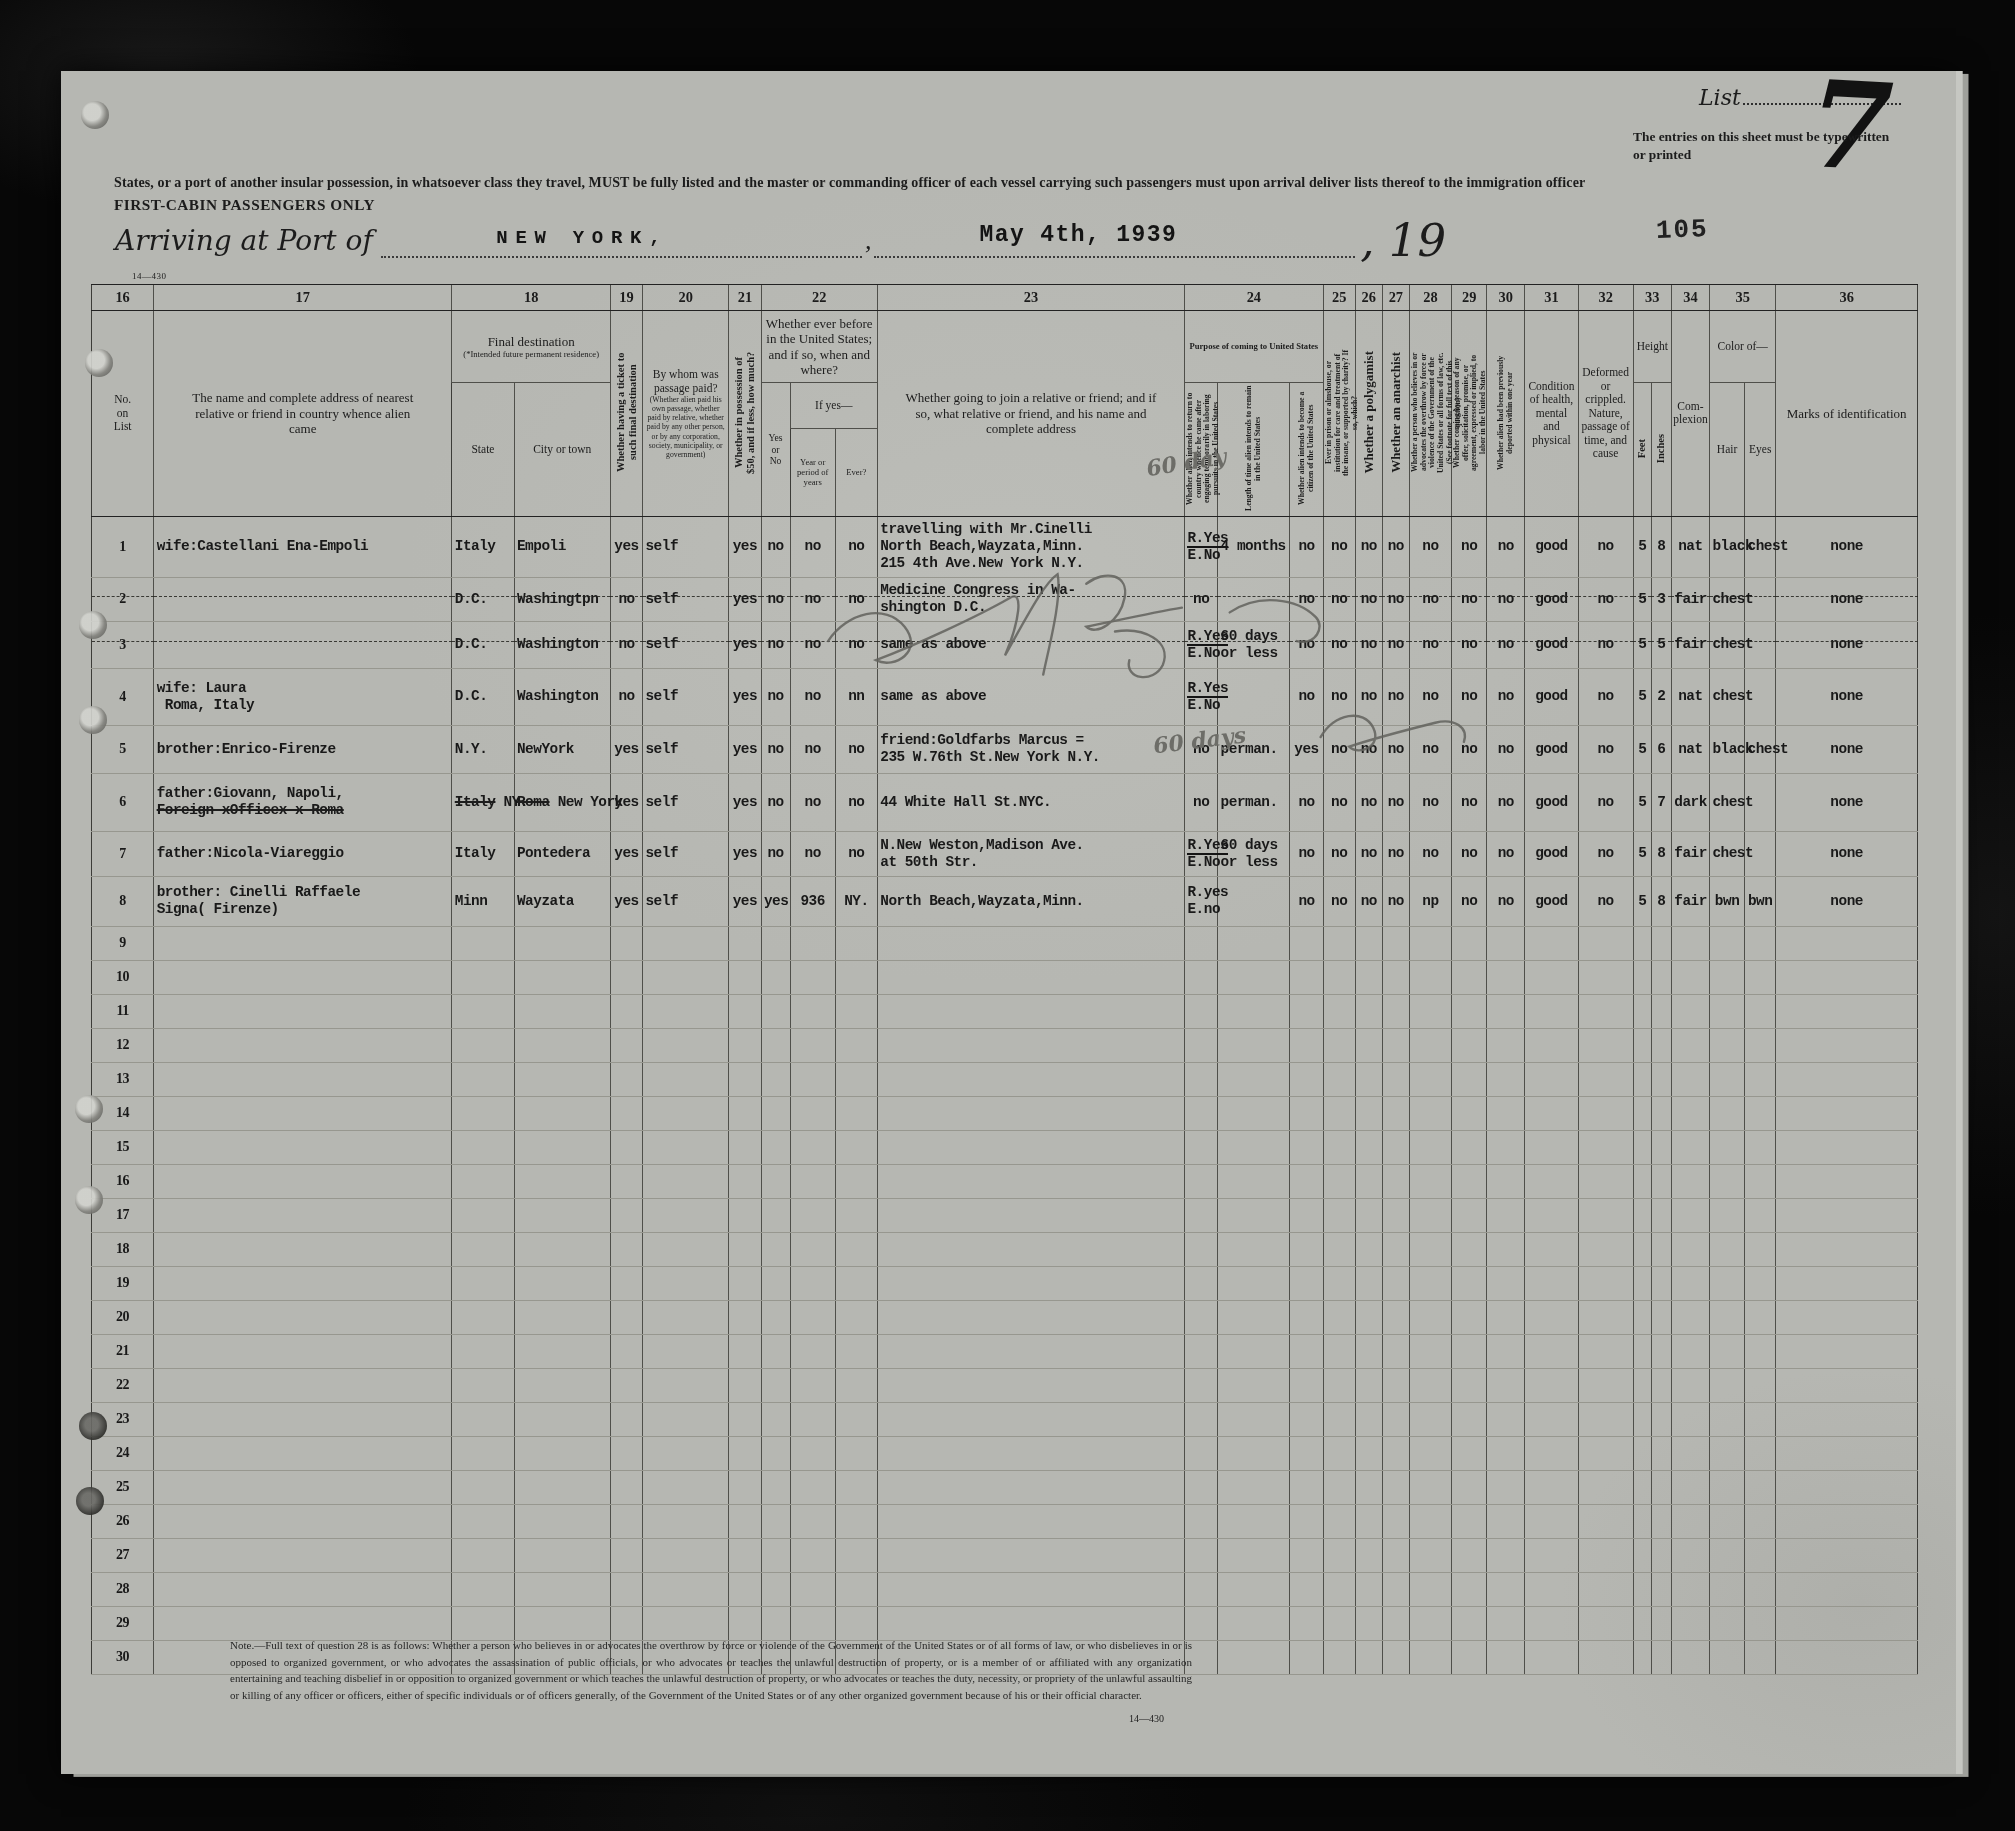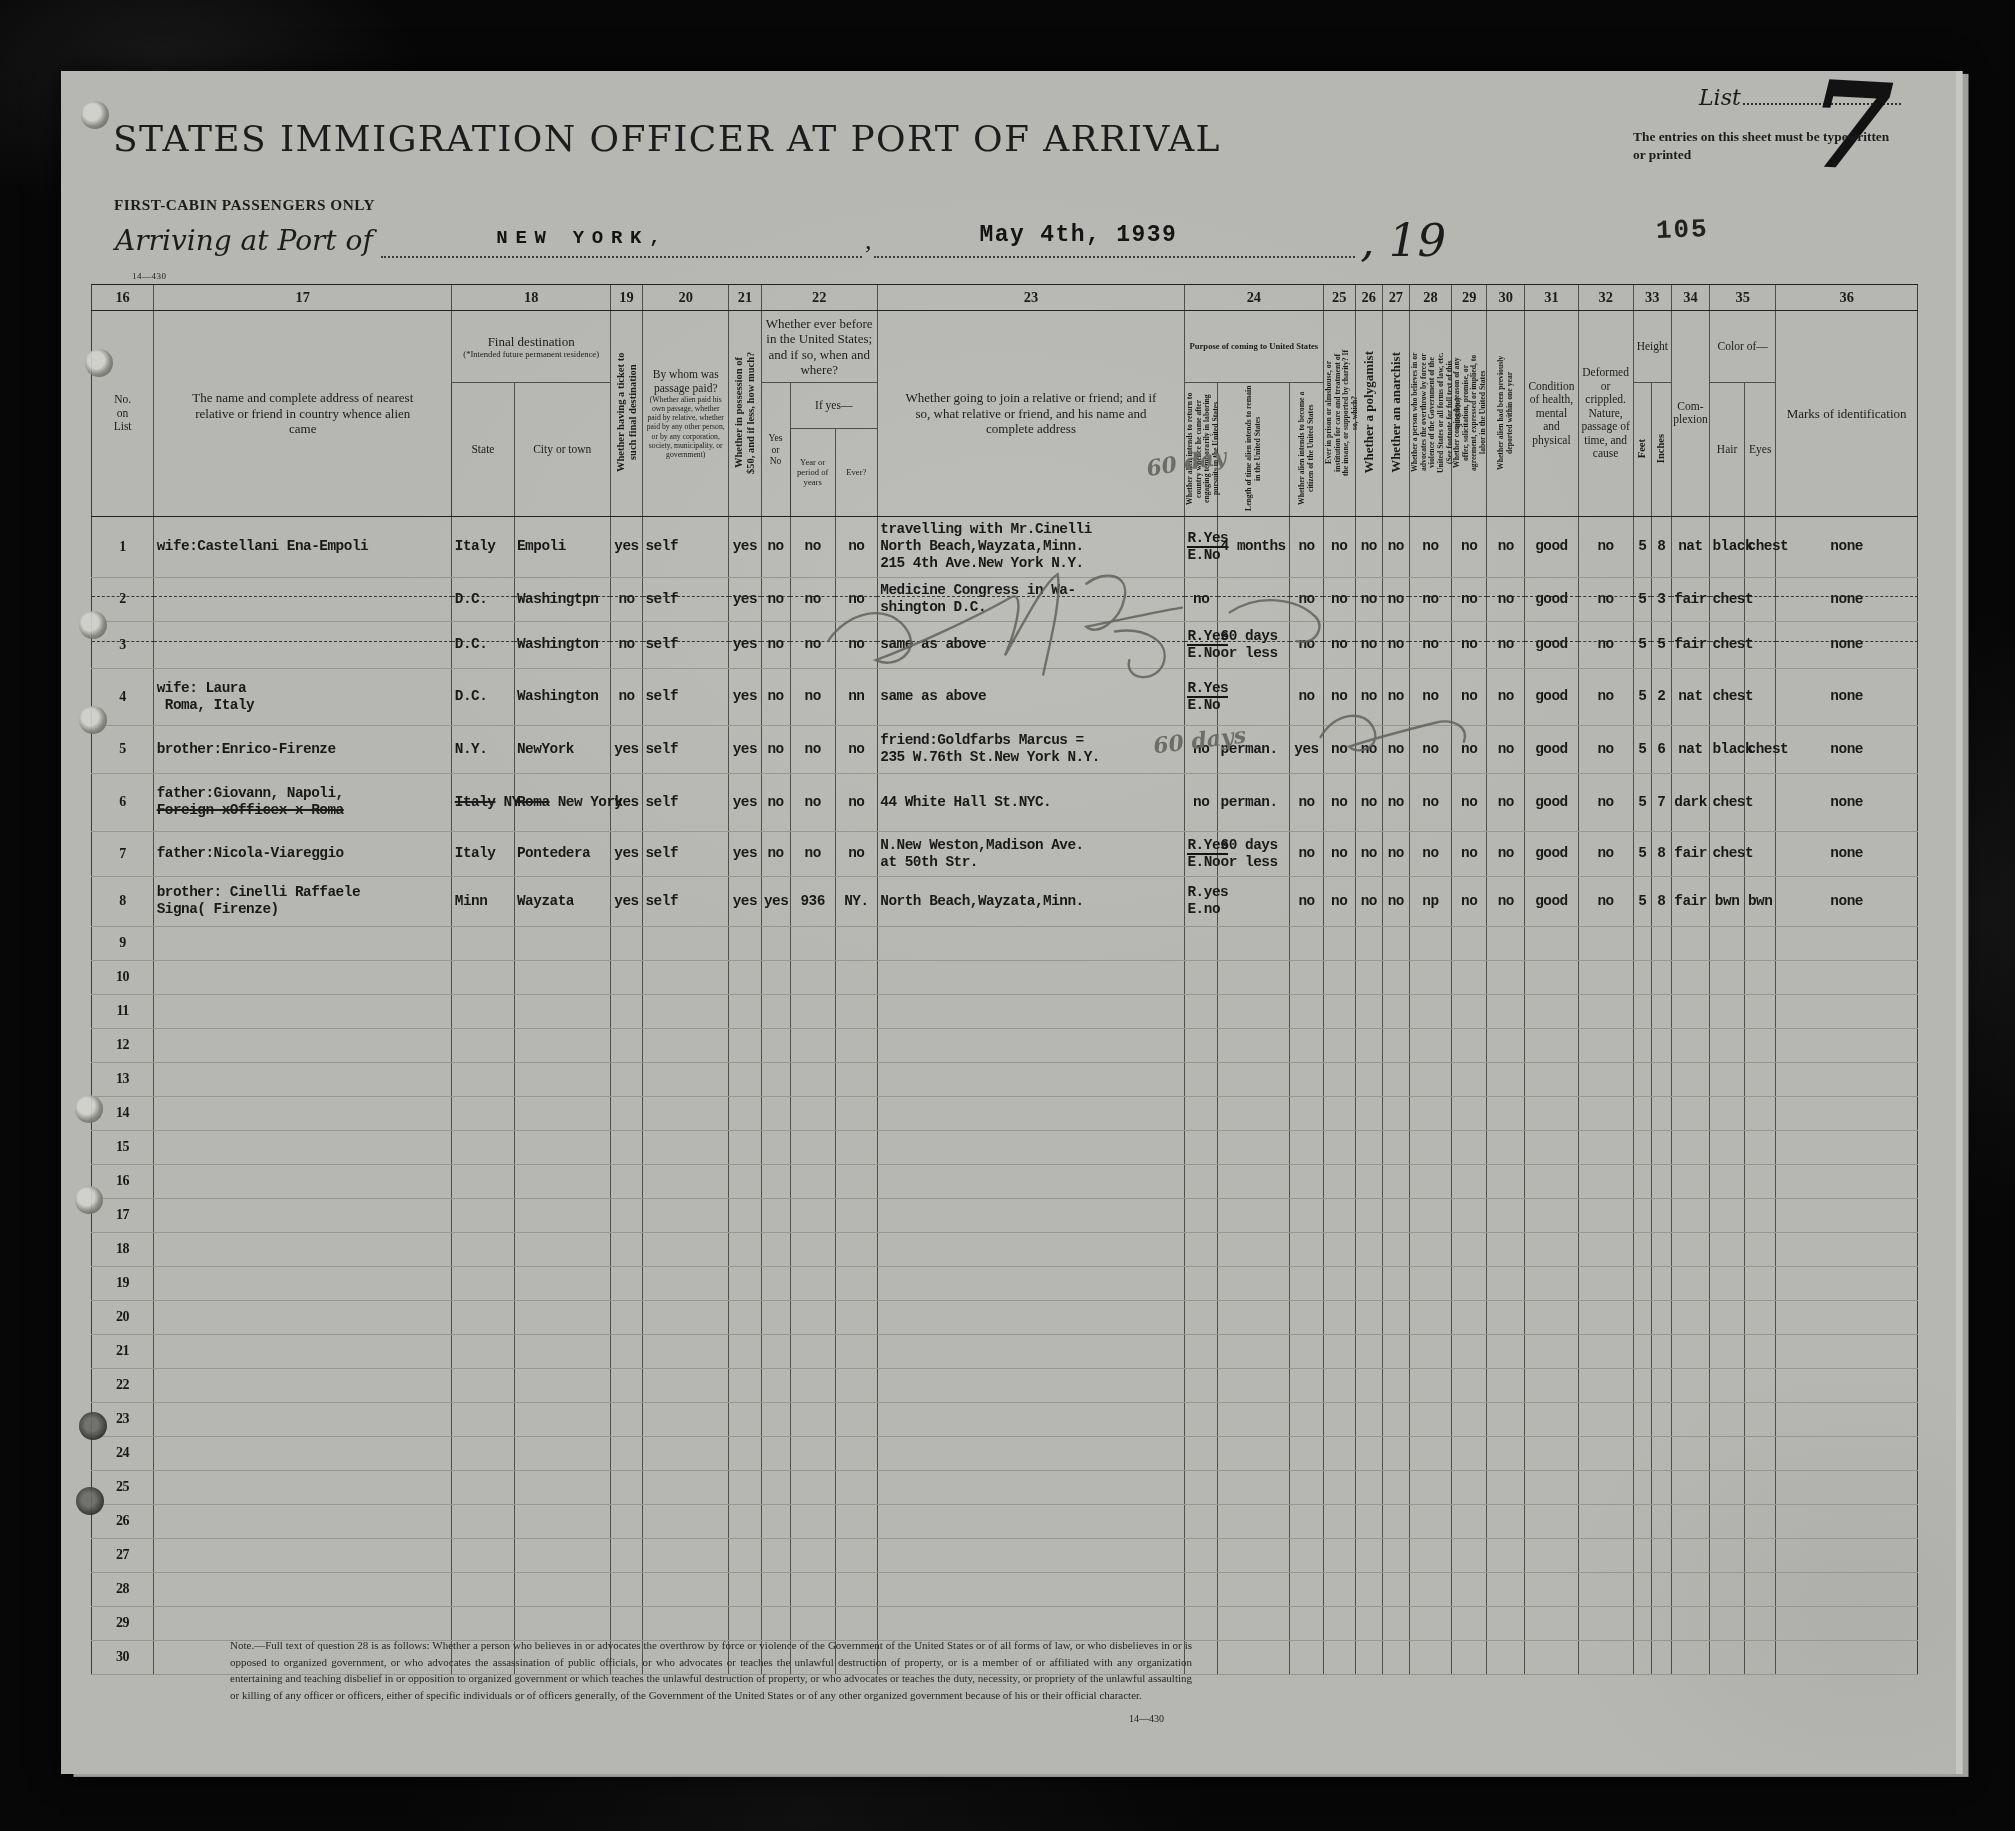--- a/index.html
+++ b/index.html
@@ -77,21 +77,21 @@
   .scribble path { fill:none; stroke:#62625d; stroke-width:5; stroke-linecap:round; opacity:.85; }
   .hole { position:absolute; width:28px; height:28px; border-radius:50%;
     background:radial-gradient(circle at 40% 40%, #d2d3ce 0 35%, #83837e 60%, #4a4a46 100%); opacity:.9; }
   .hole.dark { background:radial-gradient(circle at 45% 45%, #6a6a66 0 30%, #2b2b28 70%, #151513 100%); }
 </style>
 </head>
 <body>
 
 <div class="paper">
 
-  <div class="title">STATES IMMIGRATION OFFICER AT PORT OF ARRIVAL</div>
+  <div class="subtitle">States, or a port of another insular possession, in whatsoever class they travel, MUST be fully listed and the master or commanding officer of each vessel carrying such passengers must upon arrival deliver lists thereof to the immigration officer</div>
   <div class="classline">FIRST-CABIN PASSENGERS ONLY</div>
 
   <div class="arrive-row">
     <span class="arrive-label">Arriving at Port of</span>
     <span class="dotline">
       <span class="typed port-val">NEW YORK,</span>
     </span>
     <span class="comma">,</span>
     <span class="dotline">
       <span class="typed date-val">May 4th, 1939</span>

